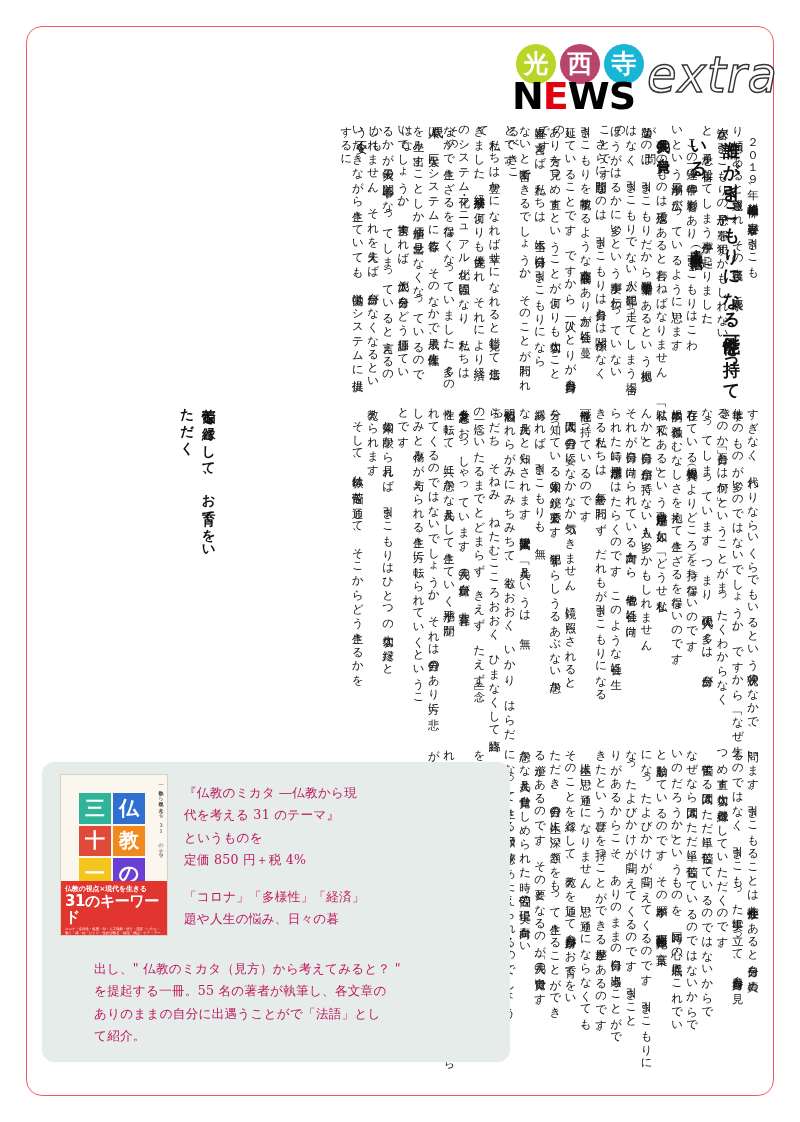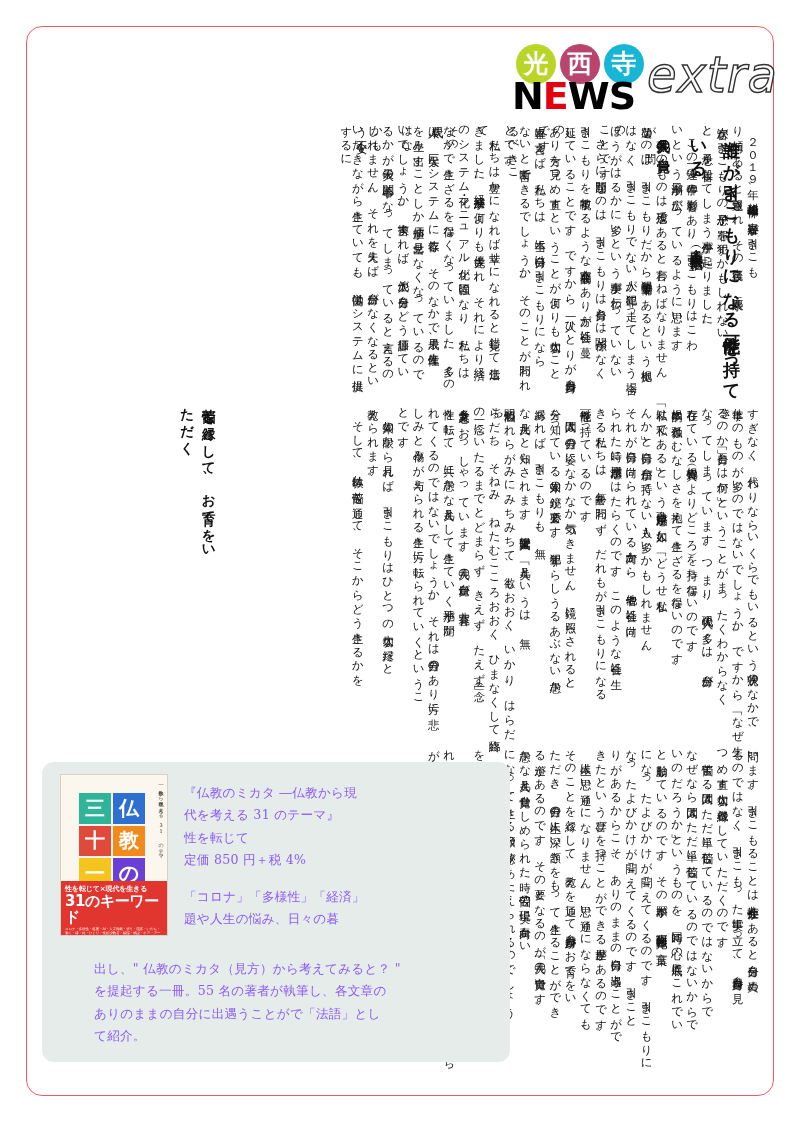--- a/index.html
+++ b/index.html
@@ -153,21 +153,21 @@
     font-family:"DejaVu Sans","Liberation Sans",sans-serif;
   }
   #bc-band .l1 { font-size:7px; font-weight:700; letter-spacing:-0.02em; }
   #bc-band .l2 { font-size:15px; font-weight:900; line-height:1.05; letter-spacing:-0.03em; }
   #bc-band .l3 { font-size:3.4px; line-height:1.35; opacity:.95; margin-top:1px; }
 
   .book-text {
     position:absolute;
     font-size: 12.6px;
     line-height: 1.78;
-    color:#8b5cf6;
+    color:#be185d;
     letter-spacing:0.02em;
     font-family:"DejaVu Serif","Liberation Serif", serif;
   }
   #book-title { left: 142px; top: 20px; width: 310px; }
   #book-desc  { left: 142px; top: 124px; width: 315px; }
   #book-desc-overflow { left: 52px; top: 196px; width: 408px; }
 </style>
 </head>
 <body>
 
@@ -273,30 +273,30 @@
     <div class="bc-grid">
       <div class="bc-cell c-green">三</div>
       <div class="bc-cell c-blue">仏</div>
       <div class="bc-cell c-red">十</div>
       <div class="bc-cell c-orange">教</div>
       <div class="bc-cell c-yellow">一</div>
       <div class="bc-cell c-purple">の</div>
     </div>
     <div id="bc-side">―仏教から現代を考える 31 のテーマ</div>
     <div id="bc-band">
-      <div class="l1">性を転じて×現代を生きる</div>
+      <div class="l1">仏教の視点×現代を生きる</div>
       <div class="l2">31のキーワード</div>
       <div class="l3">コロナ・多様性・格差・AI・人工知能・祈り・臨床・いのち・働く・縁・死・ひとり・性的少数者・煩悩・施設・ケア・アート・設計・画家・アニメ・映像</div>
     </div>
   </div>
 
   <div class="book-text" id="book-title">
     <div>『仏教のミカタ ―仏教から現</div>
     <div>代を考える 31 のテーマ』</div>
-    <div>性を転じて</div>
+    <div>というものを</div>
     <div>定価 850 円＋税 4%</div>
   </div>
 
   <div class="book-text" id="book-desc">
     <div>「コロナ」「多様性」「経済」</div>
     <div>題や人生の悩み、日々の暮</div>
   </div>
 
   <div class="book-text" id="book-desc-overflow">
     <div>出し、" 仏教のミカタ（見方）から考えてみると？ "</div>

